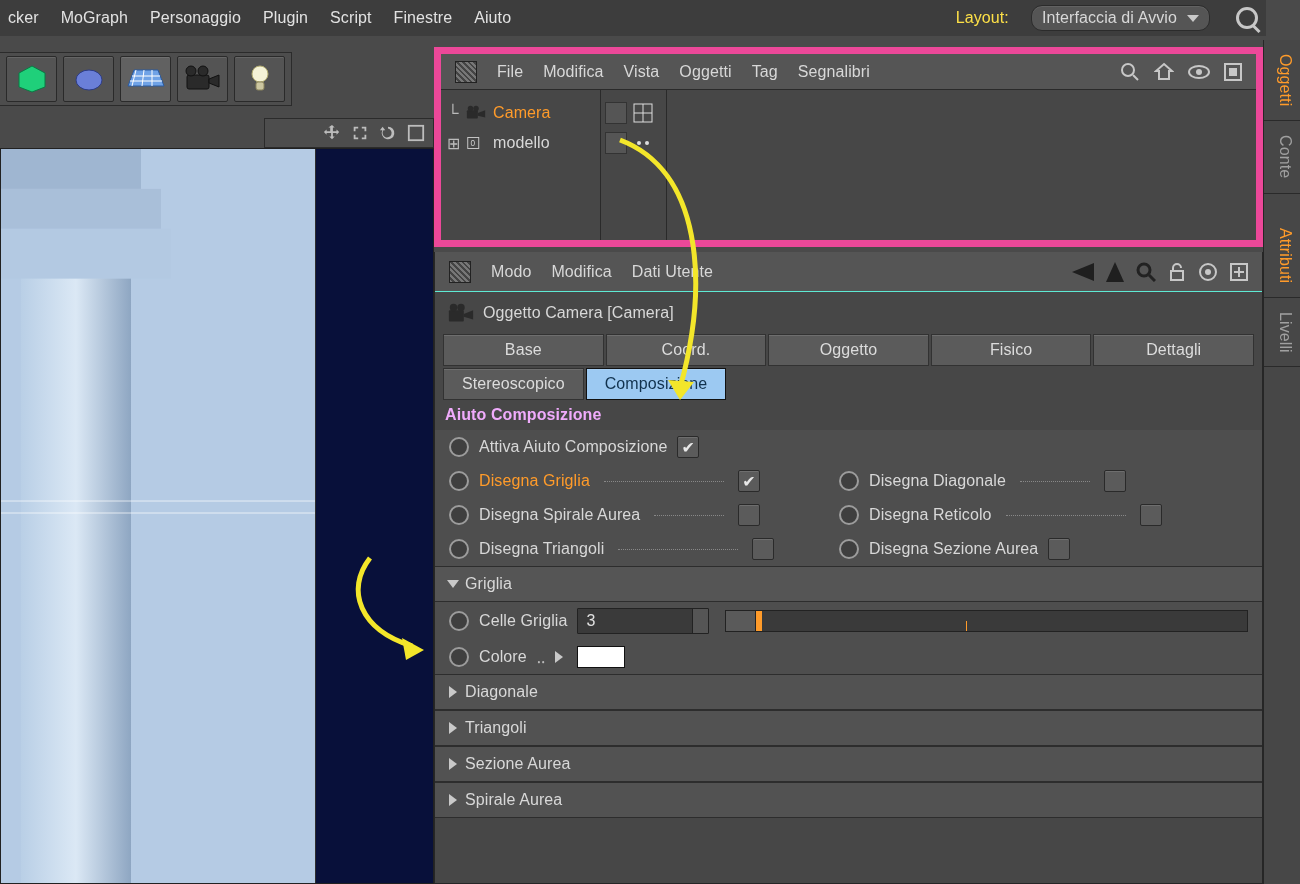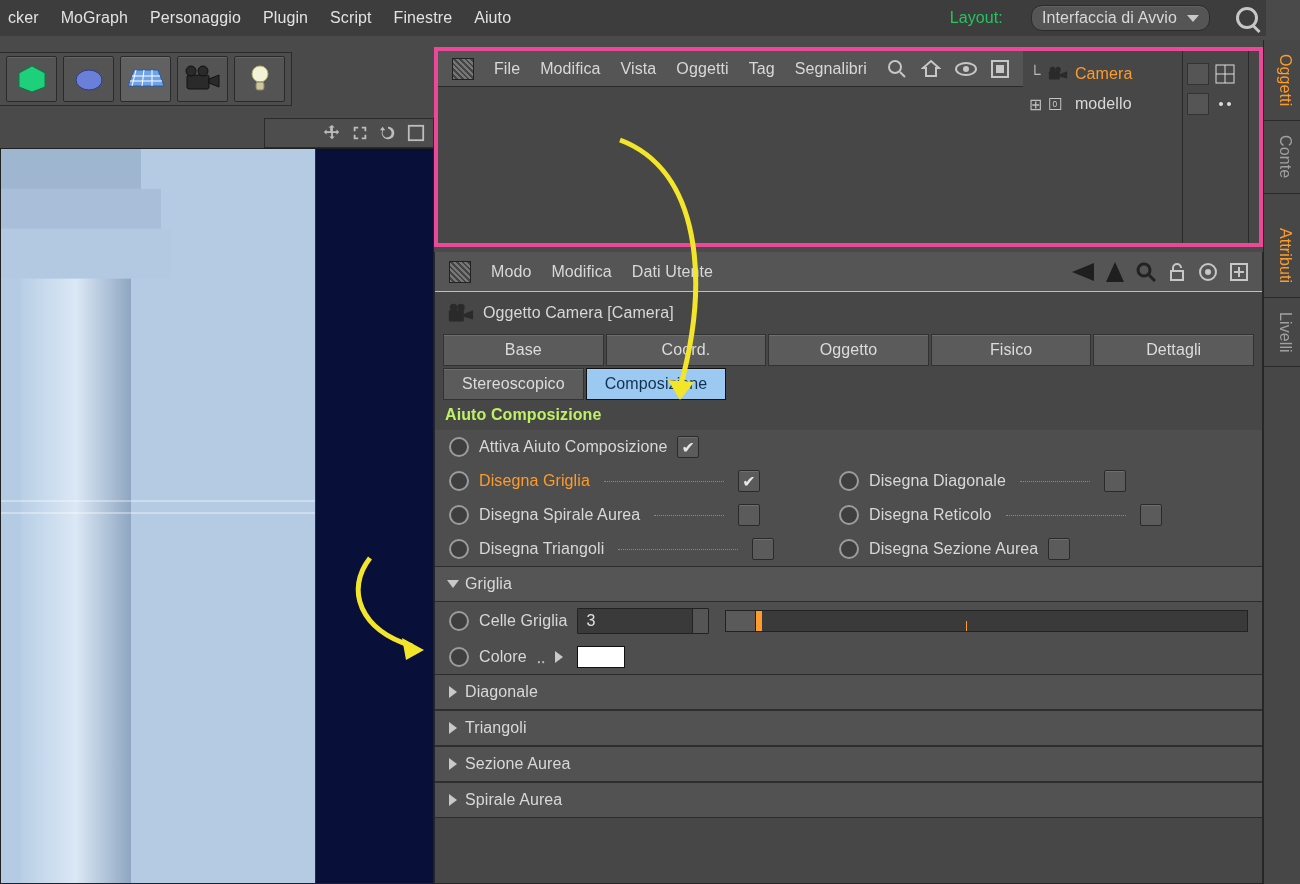--- a/index.html
+++ b/index.html
@@ -3,40 +3,40 @@
 <meta charset="utf-8">
 <style>
   html,body{margin:0;padding:0;background:#3f3f3f;font-family:"Lucida Grande","Segoe UI",Arial,sans-serif;color:#d8d8d8;font-size:16px;letter-spacing:.1px;-webkit-font-smoothing:antialiased}
   *{box-sizing:border-box}
   .root{width:1300px;height:884px;position:relative;overflow:hidden;background:#4a4a4a}
 
   
   .menubar{position:absolute;left:0;top:0;right:34px;height:36px;background:#3d3d3d;display:flex;align-items:center;padding:0 8px;gap:22px}
   .menubar .menu{color:#e2e2e2}
   .menubar .spacer{flex:1}
-  .layout-label{color:#22c55e;margin-right:6px}
+  .layout-label{color:#fde047;}
   .layout-select{display:flex;align-items:center;gap:10px;height:26px;padding:0 10px;background:#555;border:1px solid #2b2b2b;border-radius:11px;box-shadow:inset 0 1px 0 rgba(255,255,255,.08)}
   .layout-select .tri{width:0;height:0;border-left:6px solid transparent;border-right:6px solid transparent;border-top:7px solid #c9c9c9}
   .mag{width:22px;height:22px;border-radius:50%;border:3px solid #c7c7c7;position:relative;margin-left:4px}
   .mag::after{content:"";position:absolute;width:10px;height:3px;background:#c7c7c7;transform:rotate(45deg);bottom:-4px;right:-6px}
 
   
   .toolstrip{position:absolute;left:0;top:52px;width:292px;height:54px;background:#4d4d4d;border:1px solid #2b2b2b;border-left:none;display:flex;align-items:center;gap:6px;padding:4px 6px}
   .tool-slot{width:56px;height:46px;border:1px solid #2a2a2a;border-radius:2px;background:#545454;box-shadow:inset 0 1px 0 rgba(255,255,255,.1);display:flex;align-items:center;justify-content:center}
   .tool-slot.hl{background:#616161}
   .mini-bar{position:absolute;left:264px;top:118px;width:170px;height:30px;background:#4d4d4d;border:1px solid #2b2b2b;display:flex;align-items:center;justify-content:flex-end;gap:10px;padding:0 8px}
   .mini-ico{width:18px;height:18px}
 
   
   .viewport{position:absolute;left:0;top:148px;width:434px;height:736px;background:linear-gradient(180deg,#bdd2e8,#a6bcd8);border:1px solid #212121;overflow:hidden}
   .vp-dark{position:absolute;right:0;top:0;width:118px;height:100%;background:#08103a;border-left:1px solid #2e2e2e}
   .pillar{position:absolute;left:0;top:0;width:318px;height:100%}
 
   
-  .objects{position:absolute;left:434px;top:47px;right:37px;height:200px;background:#474747;border:4px solid #ec4899;display:flex;flex-direction:row}
+  .objects{position:absolute;left:434px;top:47px;right:37px;height:200px;background:#474747;border:7px solid #ec4899;display:flex;flex-direction:column}
   .obj-head{height:36px;background:#555;display:flex;align-items:center;gap:20px;padding:0 14px;border-bottom:1px solid #2a2a2a}
   .obj-head .hash{width:22px;height:22px;background:repeating-linear-gradient(45deg,#777 0 2px,#444 2px 4px);border:1px solid #222}
   .obj-head .ricon{display:flex;align-items:center;gap:14px;margin-left:auto}
   .obj-tree{flex:1;display:flex}
   .tree-col{width:160px;border-right:1px solid #2a2a2a;padding:8px 6px}
   .tree-row{display:flex;align-items:center;gap:6px;height:30px}
   .tree-row .exp{width:12px;text-align:center;color:#bbb}
   .tree-row .ic{width:22px;height:18px}
   .tree-row .lbl{color:#d8d8d8}
   .tree-row .lbl.sel{color:#ff9b2a;font-weight:500}
@@ -53,21 +53,21 @@
   .attrs{position:absolute;left:434px;top:252px;right:37px;bottom:0;background:#474747;border:1px solid #262626;border-top:none;display:flex;flex-direction:column}
   .attr-head{height:40px;background:#555;display:flex;align-items:center;gap:20px;padding:0 14px;border-bottom:1px solid #5eead4}
   .attr-head .ricon{margin-left:auto;display:flex;align-items:center;gap:12px}
   .object-title{display:flex;align-items:center;gap:8px;padding:10px 12px}
   .object-title .ic{width:28px;height:22px}
   .tab-row{display:flex;gap:2px;padding:0 8px;flex-wrap:wrap}
   .atab{height:32px;padding:0 18px;display:flex;align-items:center;background:#5b5b5b;border:1px solid #323232;color:#dcdcdc;box-shadow:inset 0 1px 0 rgba(255,255,255,.12)}
   .atab.active{background:#9cc9f2;color:#11324e;border-color:#111;}
   .tab-row2{padding-top:2px}
   .section{background:#4e4e4e}
-  .section-head{padding:6px 10px;background:#474747;color:#bef264;font-weight:600}
+  .section-head{padding:6px 10px;background:#474747;color:#f0abfc;font-weight:600}
   .row{display:flex;align-items:center;gap:10px;padding:6px 14px}
   .grp{display:flex;align-items:center;gap:10px;min-width:360px}
   .radio{width:20px;height:20px;border-radius:50%;border:2px solid #9c9c9c;background:#3f3f3f;display:inline-block}
   .lbl{color:#d8d8d8}
   .lbl.hi{color:#ff9b2a}
   .dots{flex:1;border-bottom:1px dotted #888;height:1px;margin:0 4px;max-width:120px}
   .dots.s{max-width:70px}
   .chk{width:22px;height:22px;background:#5b5b5b;border:1px solid #2a2a2a;border-radius:2px;display:flex;align-items:center;justify-content:center;color:#e8e8e8;box-shadow:inset 0 1px 0 rgba(255,255,255,.12)}
   .fold{padding:8px 14px;background:#555;border-top:1px solid #2d2d2d;border-bottom:1px solid #2d2d2d;display:flex;align-items:center;gap:8px}
   .fold.sub{background:#525252}

